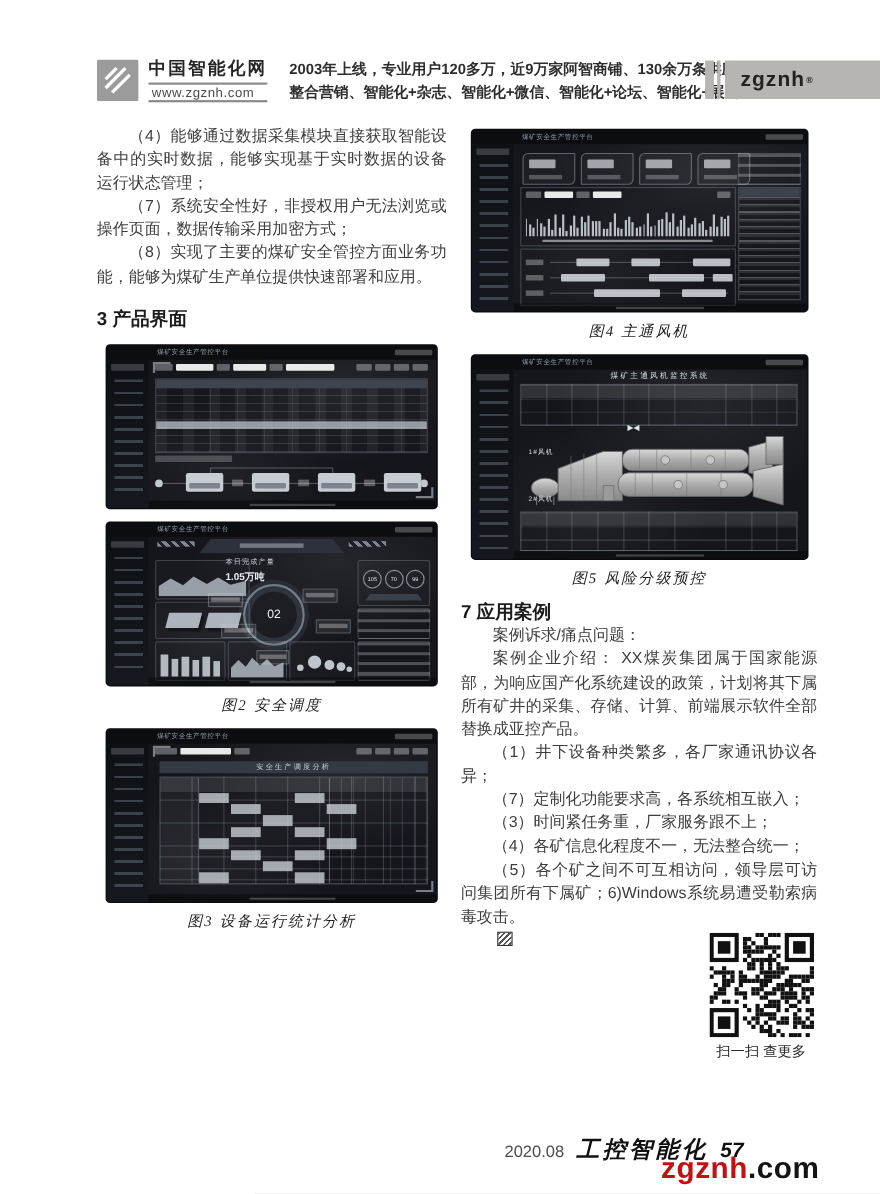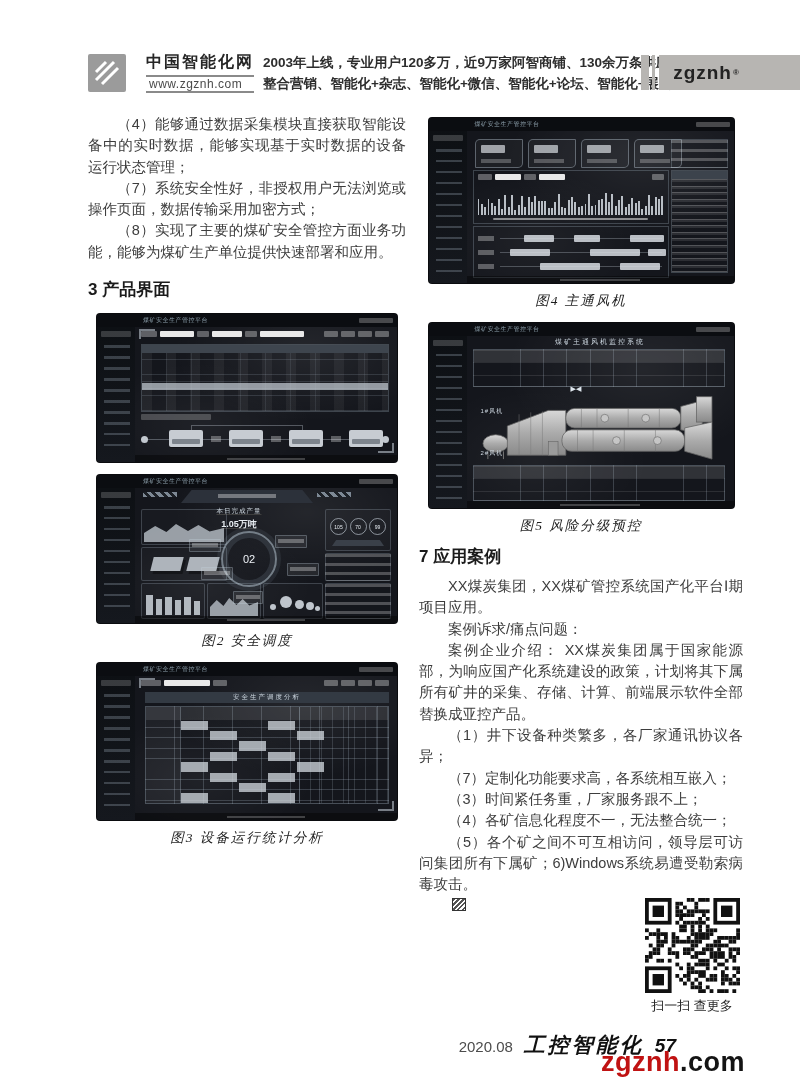--- a/index.html
+++ b/index.html
@@ -1,21 +1,21 @@
 <!DOCTYPE html>
 <html><head>
 <meta charset="utf-8">
 <style>
   html,body{margin:0;padding:0;background:#e9e9e9;}
   #page{position:relative;width:800px;height:1085px;background:#ffffff;margin:0 auto;overflow:hidden;
         font-family:"Liberation Sans",sans-serif;color:#3d3d3d;}
 
   
   #masthead{position:absolute;top:0;left:0;right:0;height:100px;}
-  .logo{position:absolute;left:88px;top:52px;display:flex;gap:20px;align-items:center;}
+  .logo{position:absolute;left:88px;top:52px;display:flex;gap:9px;align-items:center;}
   .logo-txt{display:flex;flex-direction:column;}
   .site-name{font-size:16px;font-weight:bold;color:#262626;letter-spacing:2px;}
   .site-url{font-size:12px;color:#4a4a4a;border-top:2px solid #8a8a8a;border-bottom:2px solid #8a8a8a;
             margin-top:2px;padding:0 3px;letter-spacing:.5px;}
   .tagline{position:absolute;left:263px;top:52px;}
   .tl1,.tl2{font-size:13.5px;font-weight:bold;color:#2d2d2d;line-height:21px;white-space:nowrap;}
   .brand-bar{position:absolute;background:#b7b5b2;top:55px;height:35px;}
   .brand-box{position:absolute;left:659px;right:0;top:55px;height:35px;background:#b7b5b2;
              display:flex;align-items:center;justify-content:center;padding-right:46px;
              font-weight:bold;font-size:19px;color:#222;letter-spacing:1px;}
@@ -84,21 +84,21 @@
   .fnode{position:absolute;top:20%;width:34px;height:17px;background:#c7ccd2;border-radius:2px;box-shadow:0 1px 0 rgba(0,0,0,.4);}
   .fnode::after{content:"";position:absolute;left:3px;right:3px;bottom:3px;height:5px;background:#7d848c;border-radius:1px;}
   .fdot{position:absolute;top:40%;width:7px;height:7px;border-radius:50%;background:#c2c8cf;}
   .fmini{position:absolute;top:40%;width:10px;height:6px;background:rgba(255,255,255,.3);}
 
   
   .f2banner{position:absolute;left:84px;top:15px;width:132px;height:13px;background:#2c313a;
             clip-path:polygon(8% 0,92% 0,100% 100%,0 100%);}
   .f2banner::after{content:"";position:absolute;left:28%;right:28%;top:4px;height:4px;background:rgba(255,255,255,.35);}
   .hazard{position:absolute;height:5px;background:repeating-linear-gradient(45deg,#7d8894 0 3px,#1c2026 3px 6px);}
-  .f2prod{position:absolute;left:92px;top:32px;width:100px;text-align:center;text-decoration:underline;}
+  .f2prod{position:absolute;left:108px;top:32px;width:100px;text-align:left;}
   .f2plabel{font-size:6.5px;color:#ccd5dd;letter-spacing:1px;}
   .f2pval{font-size:9px;font-weight:bold;color:#e8edf2;margin-top:2px;}
   .ring{position:absolute;left:124px;top:56px;width:52px;height:52px;border:2px solid rgba(190,205,218,.55);
         border-radius:50%;box-shadow:inset 0 0 0 5px rgba(140,155,170,.18),0 0 0 4px rgba(140,155,170,.12);
         display:flex;align-items:center;justify-content:center;font-size:11px;color:#eef2f6;}
   .lbox{position:absolute;height:11px;background:rgba(255,255,255,.07);border:1px solid rgba(190,205,218,.3);border-radius:1px;}
   .lbox::after{content:"";position:absolute;left:2px;top:3px;right:2px;height:4px;background:rgba(255,255,255,.3);}
   .area1{position:absolute;left:2px;right:2px;bottom:2px;top:35%;background:rgba(185,192,200,.8);
          clip-path:polygon(0 100%,0 55%,14% 20%,28% 50%,40% 10%,55% 45%,68% 15%,82% 48%,100% 30%,100% 100%);}
   .bars6{position:absolute;left:4px;right:4px;bottom:3px;height:75%;display:flex;align-items:flex-end;gap:3px;}
@@ -513,21 +513,20 @@
         </svg>
         <span class="f5lab" style="left:52px;top:84px;">1#风机</span>
         <span class="f5lab" style="left:52px;top:126px;">2#风机</span>
         <div class="f5tab" style="top:142px;height:34px;"></div>
         <div class="dfoot"></div>
       </div>
       <figcaption class="figcap">图5  风险分级预控</figcaption>
     </figure>
 
     <h2 class="sec" style="margin-top:6px;">7 应用案例</h2>
-    <p class="para" style="margin-top:8px;">XX煤炭集团，XX煤矿管控系统国产化平台Ⅰ期项目应用。</p>
     <p class="para">案例诉求/痛点问题：</p>
     <p class="para">案例企业介绍： XX煤炭集团属于国家能源部，为响应国产化系统建设的政策，计划将其下属所有矿井的采集、存储、计算、前端展示软件全部替换成亚控产品。</p>
     <p class="para">（1）井下设备种类繁多，各厂家通讯协议各异；</p>
     <p class="para">（7）定制化功能要求高，各系统相互嵌入；</p>
     <p class="para">（3）时间紧任务重，厂家服务跟不上；</p>
     <p class="para">（4）各矿信息化程度不一，无法整合统一；</p>
     <p class="para">（5）各个矿之间不可互相访问，领导层可访问集团所有下属矿；6)Windows系统易遭受勒索病毒攻击。</p>
 
     <div class="result-wrap">
       <div class="qr-block">

